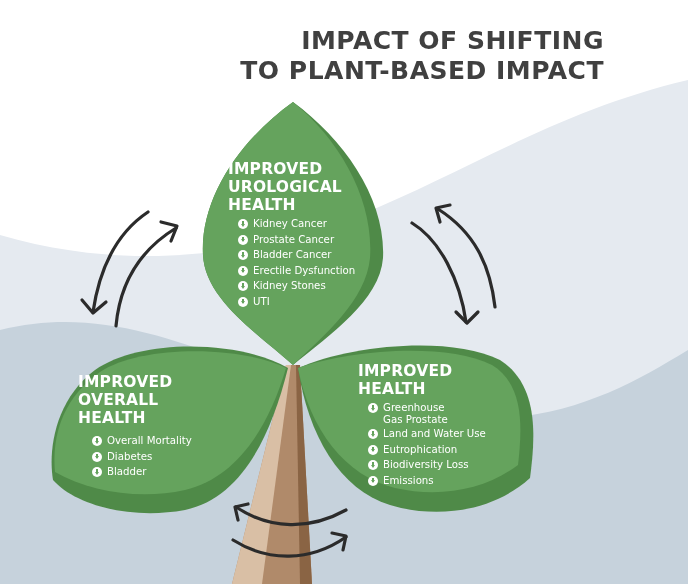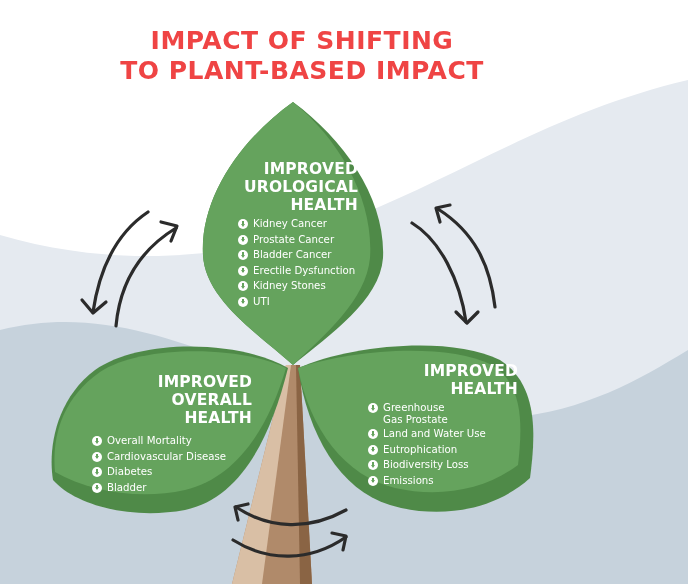--- a/index.html
+++ b/index.html
@@ -1,21 +1,21 @@
 <!DOCTYPE html>
 <html><head>
 <meta charset="utf-8">
 <style>
   html,body{margin:0;padding:0;}
   body{width:688px;height:584px;overflow:hidden;background:#ffffff;font-family:"Liberation Sans",sans-serif;position:relative;}
   #stage{position:absolute;left:0;top:0;width:688px;height:584px;}
-  .title{position:absolute;left:0;width:604px;top:26px;text-align:center;font-family:"DejaVu Sans",sans-serif;font-weight:bold;font-size:25px;line-height:30px;color:#ef4444;letter-spacing:0.5px;}
+  .title{position:absolute;left:0;width:604px;top:26px;text-align:right;font-family:"DejaVu Sans",sans-serif;font-weight:bold;font-size:25px;line-height:30px;color:#404040;letter-spacing:0.5px;}
   .title div{display:block;}
   .leaf-text{position:absolute;color:#ffffff;}
-  .leaf-head{font-family:"DejaVu Sans",sans-serif;font-weight:bold;font-size:15.5px;line-height:18px;text-align:right;letter-spacing:0.2px;}
+  .leaf-head{font-family:"DejaVu Sans",sans-serif;font-weight:bold;font-size:15.5px;line-height:18px;text-align:left;letter-spacing:0.2px;}
   .leaf-list{list-style:none;margin:6px 0 0 0;padding:0;}
   .leaf-list li{display:flex;align-items:flex-start;font-family:"DejaVu Sans",sans-serif;font-size:10.2px;line-height:15.5px;white-space:nowrap;}
   .dicon{flex:0 0 auto;width:10px;height:10px;border-radius:50%;background:#ffffff;margin:3px 5px 0 0;position:relative;}
   .dicon::before{content:"";position:absolute;left:4px;top:2px;width:2px;height:4px;background:#65a35d;}
   .dicon::after{content:"";position:absolute;left:2.5px;top:4.5px;width:0;height:0;border-left:2.5px solid transparent;border-right:2.5px solid transparent;border-top:3px solid #65a35d;}
 </style>
 </head>
 <body>
 
 <div id="stage">
@@ -113,24 +113,20 @@
       <div>OVERALL</div>
       <div>HEALTH</div>
     </div>
     <ul class="leaf-list" style="margin-top:6px;">
       <li>
           <span class="dicon"></span>
           <span>Overall Mortality</span>
         </li>
       <li>
           <span class="dicon"></span>
-          <span>Cardiovascular Disease</span>
-        </li>
-      <li>
-          <span class="dicon"></span>
           <span>Diabetes</span>
         </li>
       <li>
           <span class="dicon"></span>
           <span>Bladder</span>
         </li>
     </ul>
   </div>
 
   <div class="leaf-text" style="left:368px;top:362px;width:150px;">

